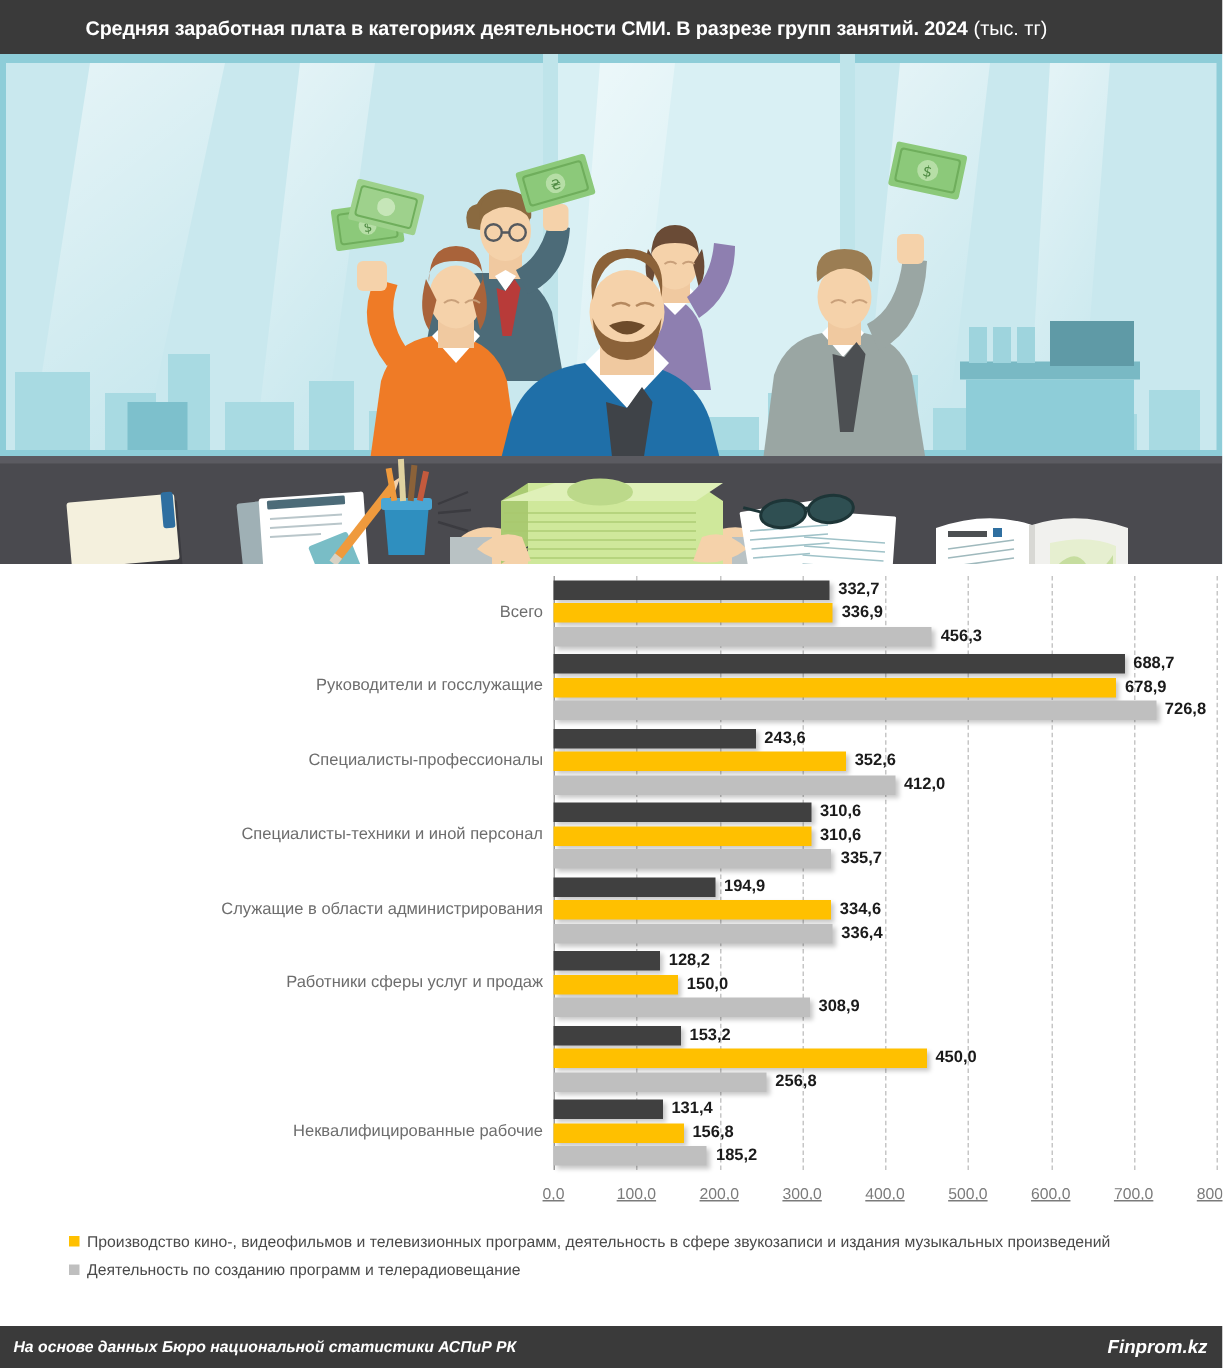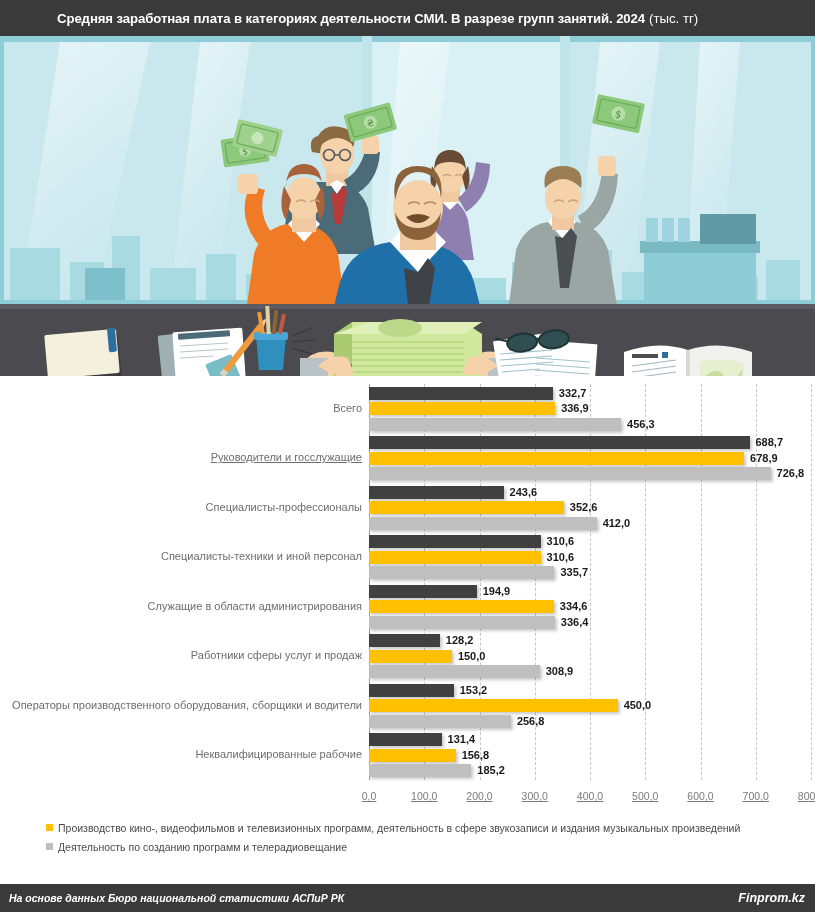--- a/index.html
+++ b/index.html
@@ -376,21 +376,21 @@
         <div class="group" style="top: 2.75px; height: 44px;">
           <div class="cat-label" style="top: 15px;">Всего</div>
           <div class="bar s0" style="top: 0px; width: 183.817px; background: rgb(64, 64, 64);"></div>
           <div class="val" style="top: 0px; left: 189.817px;">332,7</div>
           <div class="bar s1" style="top: 15.5px; width: 186.137px; background: rgb(255, 192, 0);"></div>
           <div class="val" style="top: 15.5px; left: 192.137px;">336,9</div>
           <div class="bar s2" style="top: 31px; width: 252.106px; background: rgb(191, 191, 191);"></div>
           <div class="val" style="top: 31px; left: 258.106px;">456,3</div>
         </div>
         <div class="group" style="top: 52.25px; height: 44px;">
-          <div class="cat-label" style="top: 15px; text-decoration: underline;">Руководители и госслужащие</div>
+          <div class="cat-label" style="top: 15px;">Руководители и госслужащие</div>
           <div class="bar s0" style="top: 0px; width: 380.507px; background: rgb(64, 64, 64);"></div>
           <div class="val" style="top: 0px; left: 386.507px;">688,7</div>
           <div class="bar s1" style="top: 15.5px; width: 375.092px; background: rgb(255, 192, 0);"></div>
           <div class="val" style="top: 15.5px; left: 381.092px;">678,9</div>
           <div class="bar s2" style="top: 31px; width: 401.557px; background: rgb(191, 191, 191);"></div>
           <div class="val" style="top: 31px; left: 407.557px;">726,8</div>
         </div>
         <div class="group" style="top: 101.75px; height: 44px;">
           <div class="cat-label" style="top: 15px;">Специалисты-профессионалы</div>
           <div class="bar s0" style="top: 0px; width: 134.589px; background: rgb(64, 64, 64);"></div>
@@ -421,21 +421,20 @@
         <div class="group" style="top: 250.25px; height: 44px;">
           <div class="cat-label" style="top: 15px;">Работники сферы услуг и продаж</div>
           <div class="bar s0" style="top: 0px; width: 70.8305px; background: rgb(64, 64, 64);"></div>
           <div class="val" style="top: 0px; left: 76.8305px;">128,2</div>
           <div class="bar s1" style="top: 15.5px; width: 82.875px; background: rgb(255, 192, 0);"></div>
           <div class="val" style="top: 15.5px; left: 88.875px;">150,0</div>
           <div class="bar s2" style="top: 31px; width: 170.667px; background: rgb(191, 191, 191);"></div>
           <div class="val" style="top: 31px; left: 176.667px;">308,9</div>
         </div>
         <div class="group" style="top: 299.75px; height: 44px;">
-          <div class="cat-label" style="top: 15px;">Операторы производственного оборудования, сборщики и водители</div>
           <div class="bar s0" style="top: 0px; width: 84.643px; background: rgb(64, 64, 64);"></div>
           <div class="val" style="top: 0px; left: 90.643px;">153,2</div>
           <div class="bar s1" style="top: 15.5px; width: 248.625px; background: rgb(255, 192, 0);"></div>
           <div class="val" style="top: 15.5px; left: 254.625px;">450,0</div>
           <div class="bar s2" style="top: 31px; width: 141.882px; background: rgb(191, 191, 191);"></div>
           <div class="val" style="top: 31px; left: 147.882px;">256,8</div>
         </div>
         <div class="group" style="top: 349.25px; height: 44px;">
           <div class="cat-label" style="top: 15px;">Неквалифицированные рабочие</div>
           <div class="bar s0" style="top: 0px; width: 72.5985px; background: rgb(64, 64, 64);"></div>

